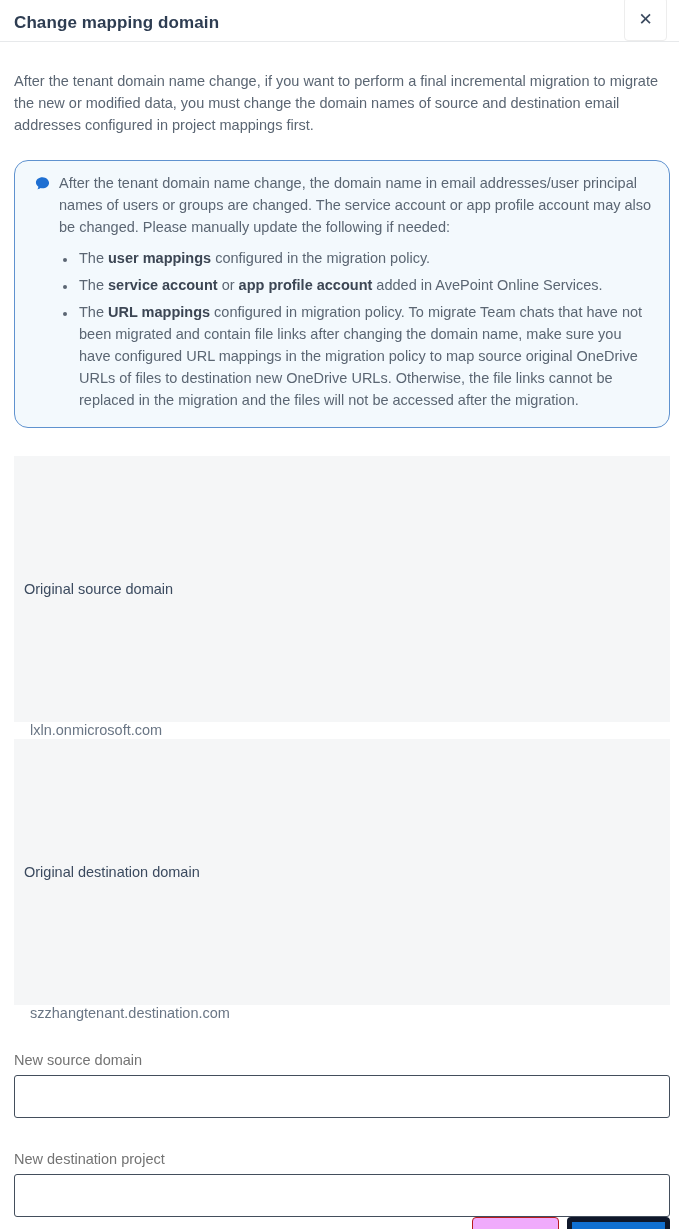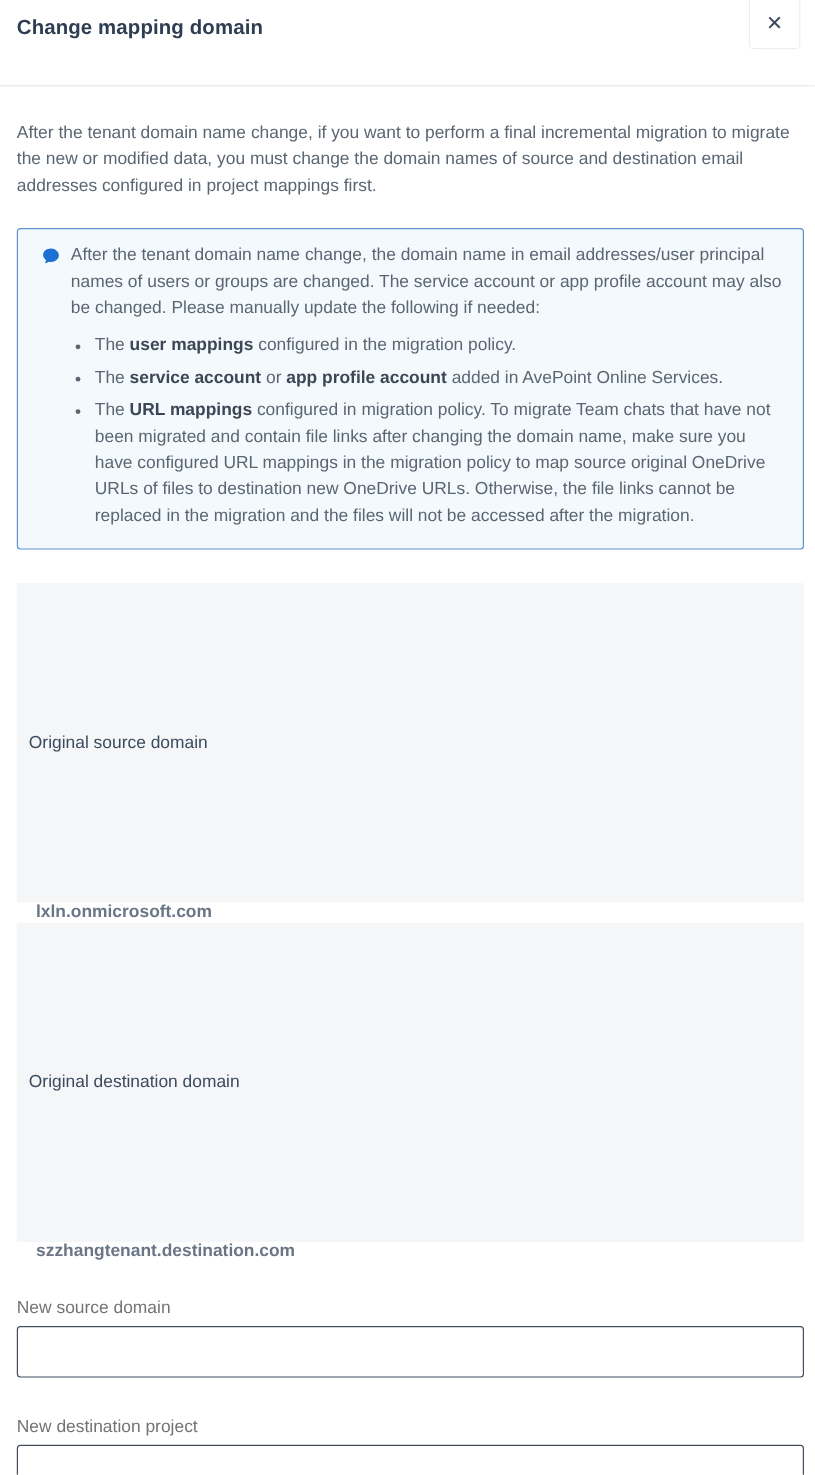--- a/index.html
+++ b/index.html
@@ -9,21 +9,21 @@
     background: #ffffff;
     color: #5b6673;
     display: flex;
     flex-direction: column;
     overflow: hidden;
   }
   .header {
     position: relative;
     padding: 13px 2px 0 14px;
     border-bottom: 1px solid #e7e9eb;
-    height: 72px;
+    height: 42px;
     flex: 0 0 auto;
   }
   .dialog-title {
     font-size: 17px;
     font-weight: 700;
     color: #2e3d52;
     letter-spacing: 0.1px;
   }
   .close-btn {
     position: absolute;
@@ -48,21 +48,21 @@
   .intro {
     margin-top: 28px;
     font-size: 14.5px;
     line-height: 22px;
     color: #5b6673;
   }
   .note-box {
     margin-top: 24px;
     border: 1px solid #5f92cf;
     background: #f3f9fd;
-    border-radius: 3px;
+    border-radius: 14px;
     padding: 11px 16px 16px 20px;
   }
   .note-lead-row { display: flex; align-items: flex-start; }
   .note-icon { flex: 0 0 auto; margin-top: 4px; margin-right: 9px; }
   .note-lead { font-size: 14.5px; line-height: 22px; color: #5b6673; }
   .note-bullets {
     margin: 9px 0 0 42px;
     padding: 0;
     list-style: disc outside;
   }
@@ -87,21 +87,20 @@
     font-size: 14.5px;
     color: #3b4a5f;
   }
   .orig-value {
     flex: 1;
     display: flex;
     align-items: center;
     padding-left: 16px;
     font-size: 14.5px;
     color: #6a7685;
-    font-weight: bold;
   }
   .field-group { margin-top: 31px; }
   .field-group.second { margin-top: 33px; }
   .field-label {
     font-size: 14.5px;
     color: #737373;
     margin-bottom: 7px;
   }
   .field-input {
     width: 100%;

